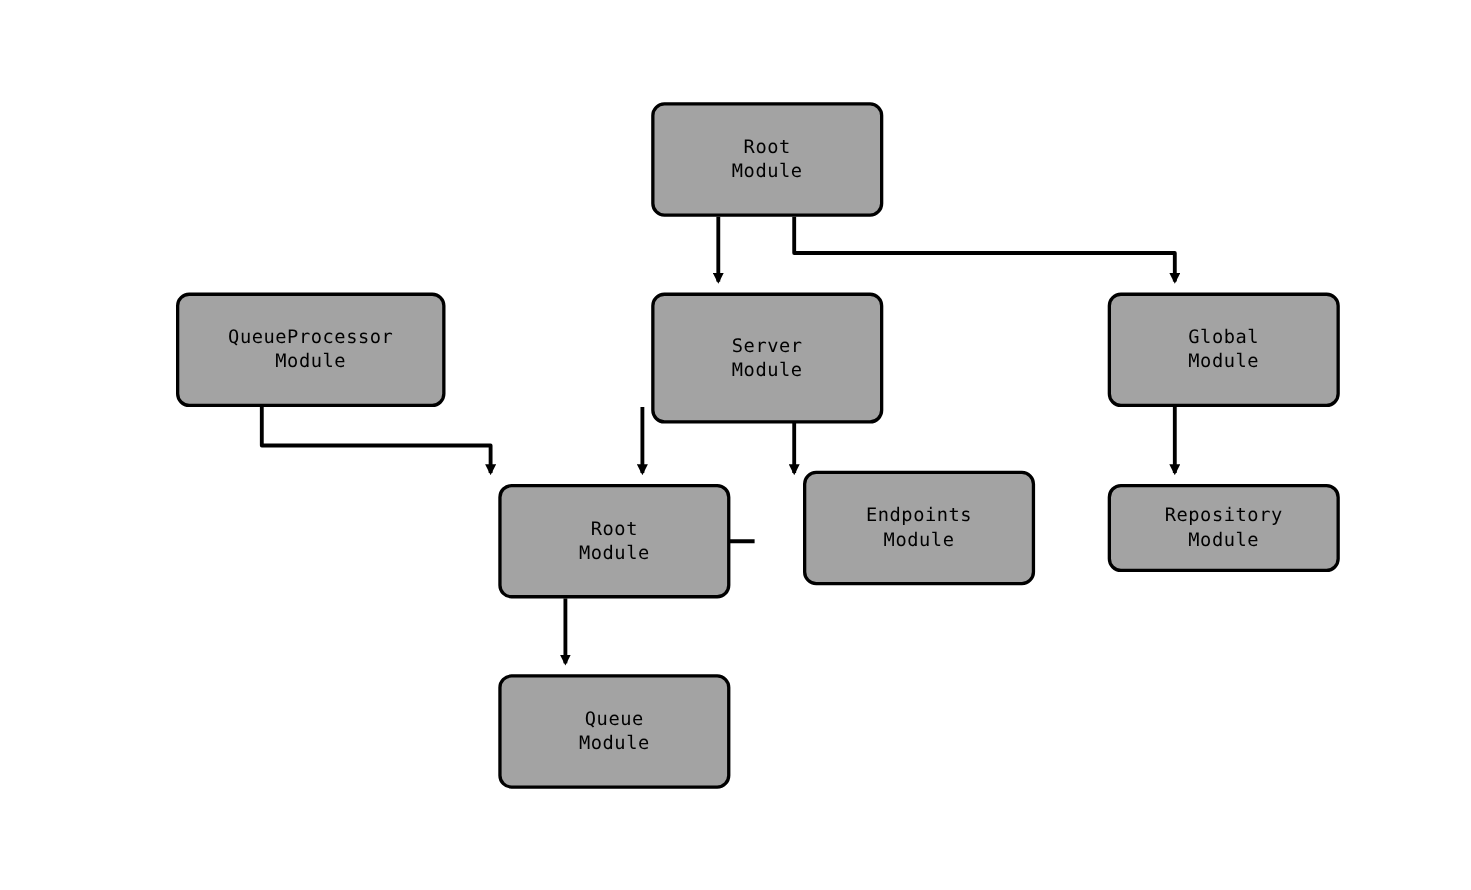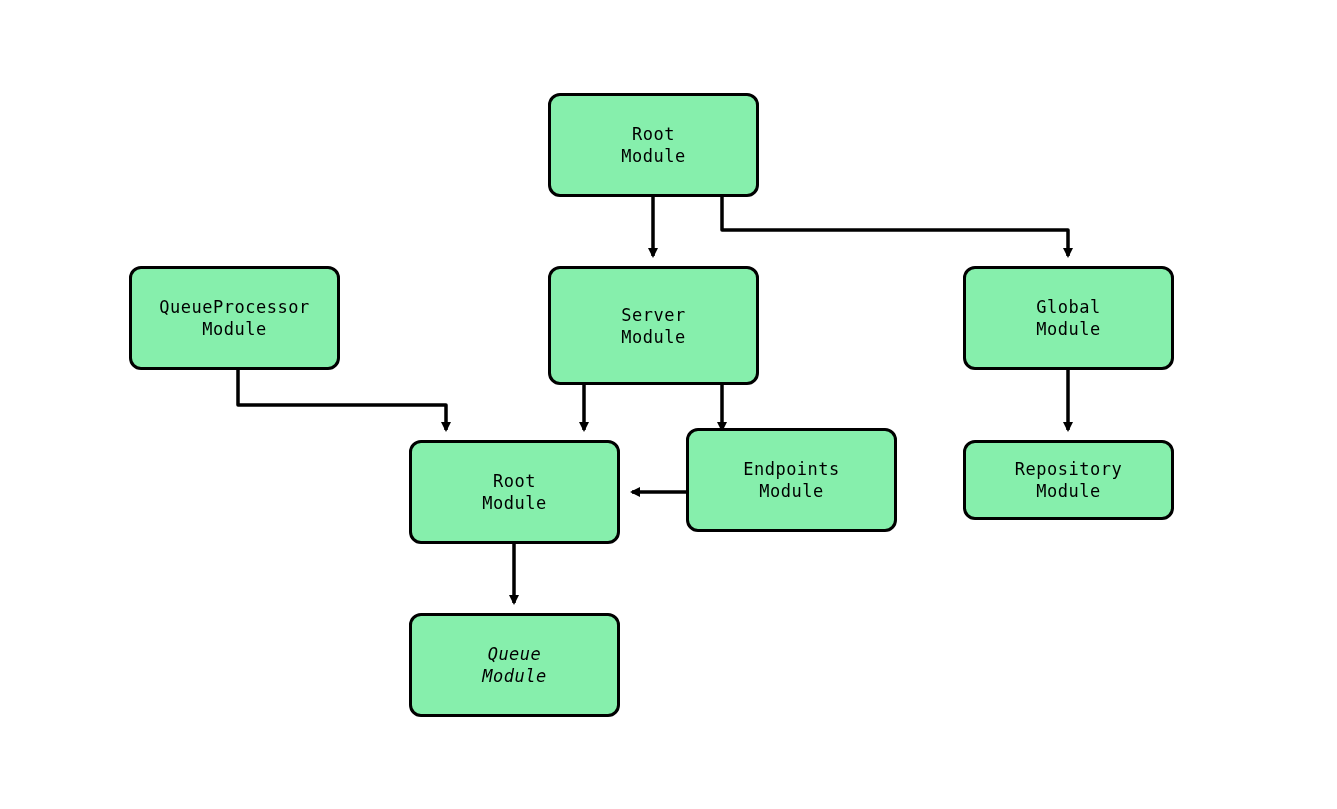--- a/index.html
+++ b/index.html
@@ -23,31 +23,32 @@
     left: 0;
     top: 0;
     width: 1337px;
     height: 809px;
   }
   .node {
     position: absolute;
     box-sizing: border-box;
     border: 3px solid #000000;
     border-radius: 12px;
-    background: #86efac;
+    background: #a3a3a3;
     display: flex;
     align-items: center;
     justify-content: center;
     text-align: center;
     font-family: "DejaVu Sans Mono", monospace;
     font-size: 17px;
     line-height: 22px;
     color: #000000;
     white-space: pre-line;
     letter-spacing: 0.5px;
+    margin-left: 44px;
   }
   .node-label {
     display: block;
     white-space: pre-line;
   }
 </style>
 </head>
 <body>
 
 <div id="diagram-root">
@@ -90,21 +91,21 @@
     <g>
       <path d="M 514 544 L 514 603" stroke="#000000" stroke-width="3.5" fill="none" marker-end="url(#arrowhead)"></path>
     </g>
   </svg>
 
   <div class="node" style="left:548px; top:93px; width:211px; height:104px;">
     <span class="node-label">Root
 Module</span>
   </div>
 
-  <div class="node" style="left:129px; top:266px; width:211px; height:104px;">
+  <div class="node" style="left:116px; top:266px; width:245px; height:104px;">
     <span class="node-label">QueueProcessor
 Module</span>
   </div>
 
   <div class="node" style="left:548px; top:266px; width:211px; height:119px;">
     <span class="node-label">Server
 Module</span>
   </div>
 
   <div class="node" style="left:963px; top:266px; width:211px; height:104px;">
@@ -120,18 +121,18 @@
   <div class="node" style="left:686px; top:428px; width:211px; height:104px;">
     <span class="node-label">Endpoints
 Module</span>
   </div>
 
   <div class="node" style="left:963px; top:440px; width:211px; height:80px;">
     <span class="node-label">Repository
 Module</span>
   </div>
 
-  <div class="node" style="left:409px; top:613px; width:211px; height:104px;font-style:italic;">
+  <div class="node" style="left:409px; top:613px; width:211px; height:104px;">
     <span class="node-label">Queue
 Module</span>
   </div>
 
 </div>
 
 </body></html>

